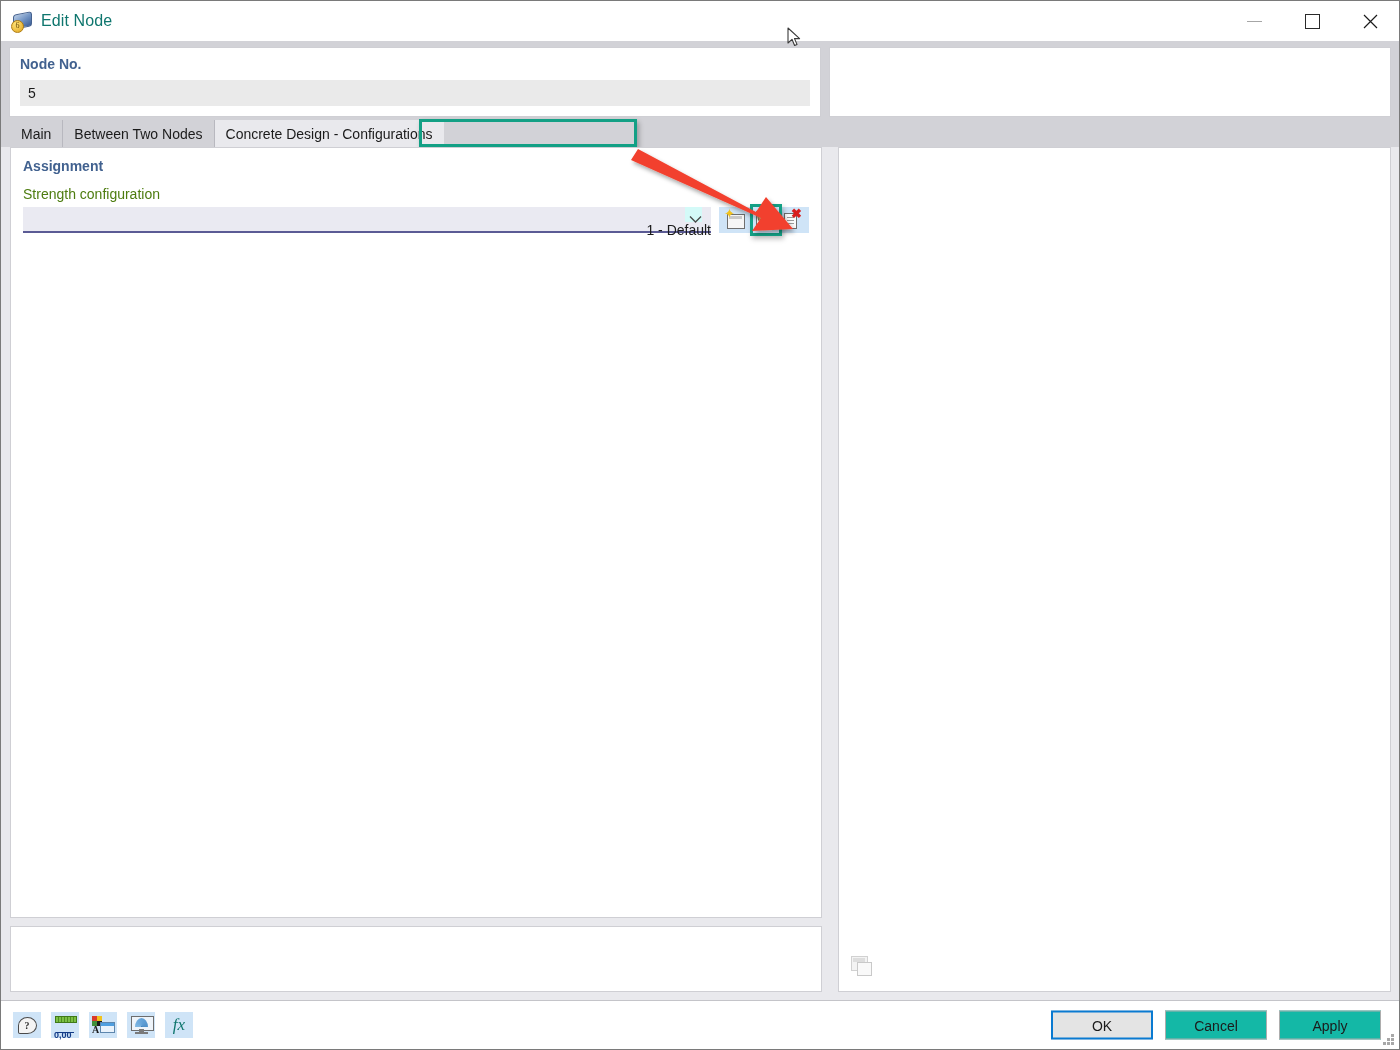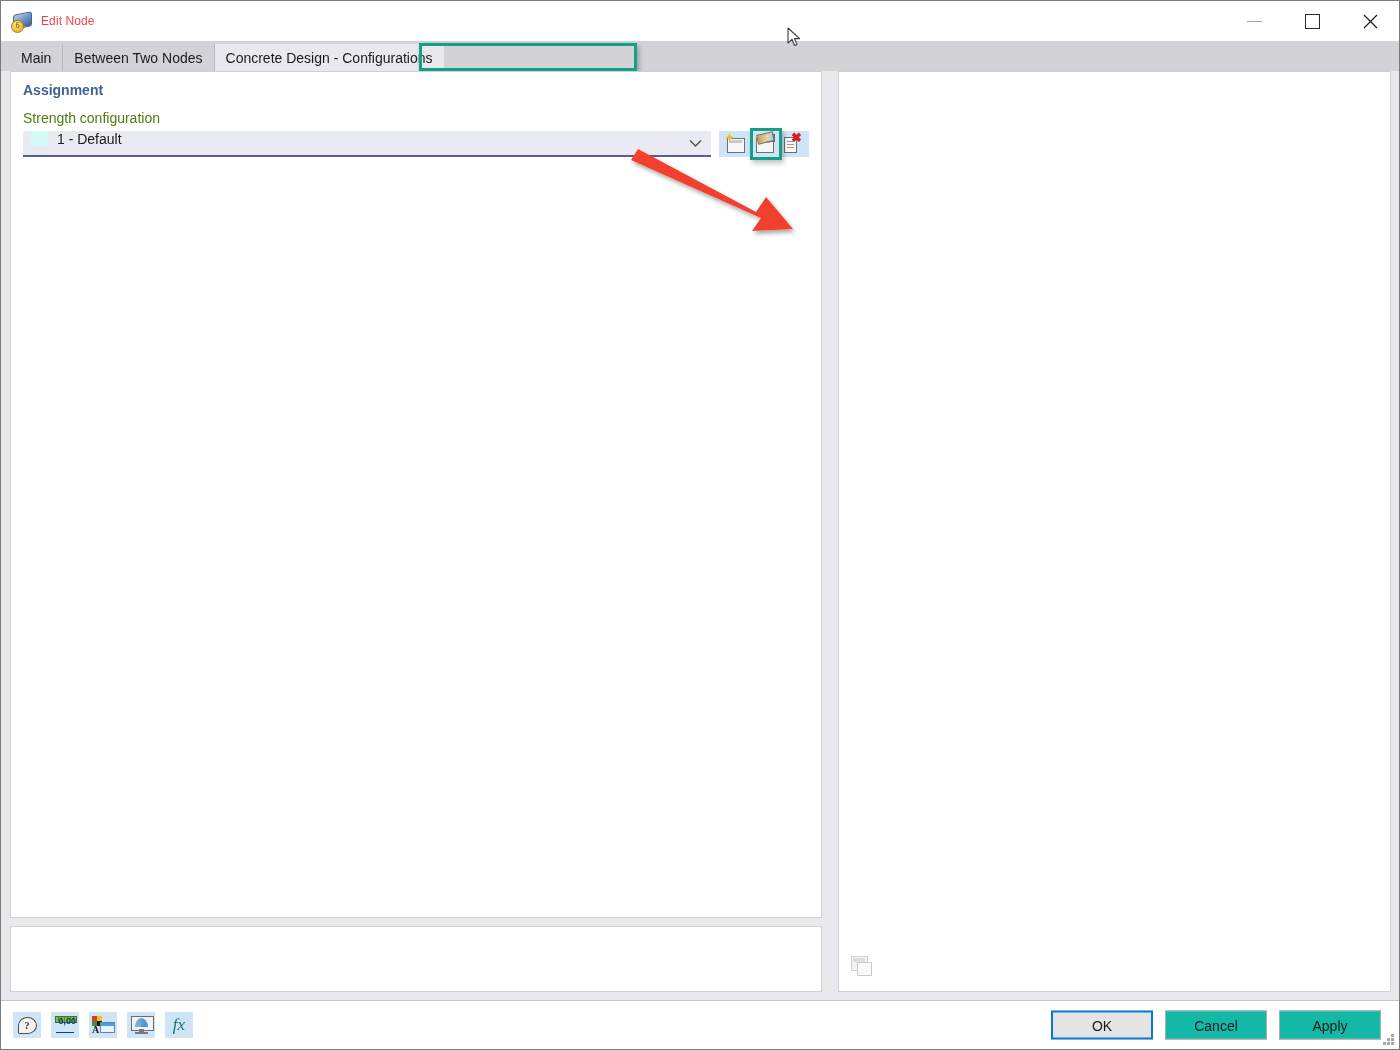--- a/index.html
+++ b/index.html
@@ -45,22 +45,22 @@
   }
   .title-icon .badge {
     position: absolute; left: 0px; top: 10px;
     width: 11px; height: 11px; border-radius: 50%;
     background: radial-gradient(circle at 35% 30%, #ffe47a, #e0a31b);
     border: 1px solid #b07d12;
     color: #6b4a05; font-size: 8px; line-height: 10px; text-align: center;
     font-family: "Liberation Serif", serif;
   }
   .title-text {
-    font-size: 12px;
-    color: #ef4444;
+    font-size: 16px;
+    color: #0f766e;
     letter-spacing: .1px;
   }
   .winbtns {
     position: absolute; right: 0; top: 0; height: 40px;
     display: flex; align-items: stretch;
   }
   .winbtn {
     width: 58px;
     display: flex; align-items: center; justify-content: center;
     color: #4a4a4a;
@@ -171,22 +171,23 @@
     margin-top: 12px; margin-bottom: 5px;
   }
   .combo-row {
     display: flex; align-items: center;
   }
   .combo {
     width: 697px; height: 26px;
     box-sizing: border-box;
     background: #eaeaf2;
     border-bottom: 2px solid #5b5b95;
-    display: flex; align-items: flex-start;
-    position: relative;
+    display: flex; align-items: flex-end;
+    position: relative;
+    flex-direction: column;
   }
   .swatch {
     width: 17px; height: 15px;
     background: #d4faf8;
     margin-left: 8px; margin-right: 9px;
     flex: 0 0 auto;
   }
   .combo-text { font-size: 14px; color: #1b1b1b; }
   .combo-arrow {
     position: absolute; right: 9px; top: 50%;
@@ -324,22 +325,22 @@
   }
   .ftool .ruler {
     width: 22px; height: 18px; position: relative;
   }
   .ftool .ruler .top {
     position: absolute; left: 1px; top: 0; width: 20px; height: 5px;
     background: repeating-linear-gradient(90deg,#7bc043 0 2px,#4f8c22 2px 3px);
     border: 1px solid #3f7a18;
   }
   .ftool .ruler .num {
-    position: absolute; left: 0; top: 0; width: 22px;
-    font-size: 9px; color: #123a86; font-weight: bold; text-align: right;
+    position: absolute; left: 0; top: 14px; width: 22px;
+    font-size: 9px; color: #123a86; font-weight: bold; text-align: left;
     font-family: "Liberation Sans", sans-serif;
   }
   .ftool .ruler .ul {
     position: absolute; left: 2px; bottom: 1px; width: 18px; height: 1px; background: #123a86;
   }
   .ftool .colorA { width: 22px; height: 18px; position: relative; }
   .ftool .colorA .sq { position:absolute; width:5px; height:5px; }
   .ftool .colorA .win {
     position: absolute; right: -1px; bottom: 1px; width: 13px; height: 9px;
     background: #e9f2fb; border: 1px solid #5d86ad;
@@ -434,20 +435,27 @@
           <span></span>
         </div>
       <div class="winbtn close">
         <svg width="15" height="15" viewBox="0 0 15 15">
             <path d="M1 1 L14 14 M14 1 L1 14" stroke="#1b1b1b" stroke-width="1.2" fill="none"></path>
           </svg>
       </div>
     </div>
   </div>
 
+  <div class="toprow">
+    <div class="node-group">
+      <div class="group-title">Node No.</div>
+      <div class="node-value">5</div>
+    </div>
+    <div class="top-right-panel"></div>
+  </div>
 
   <div class="tabstrip">
     <div class="tab">Main</div>
     <div class="tab">Between Two Nodes</div>
     <div class="tab active">Concrete Design - Configurations</div>
     <div class="tab-highlight"></div>
   </div>
 
   <div class="body">
     <div class="left-col">

